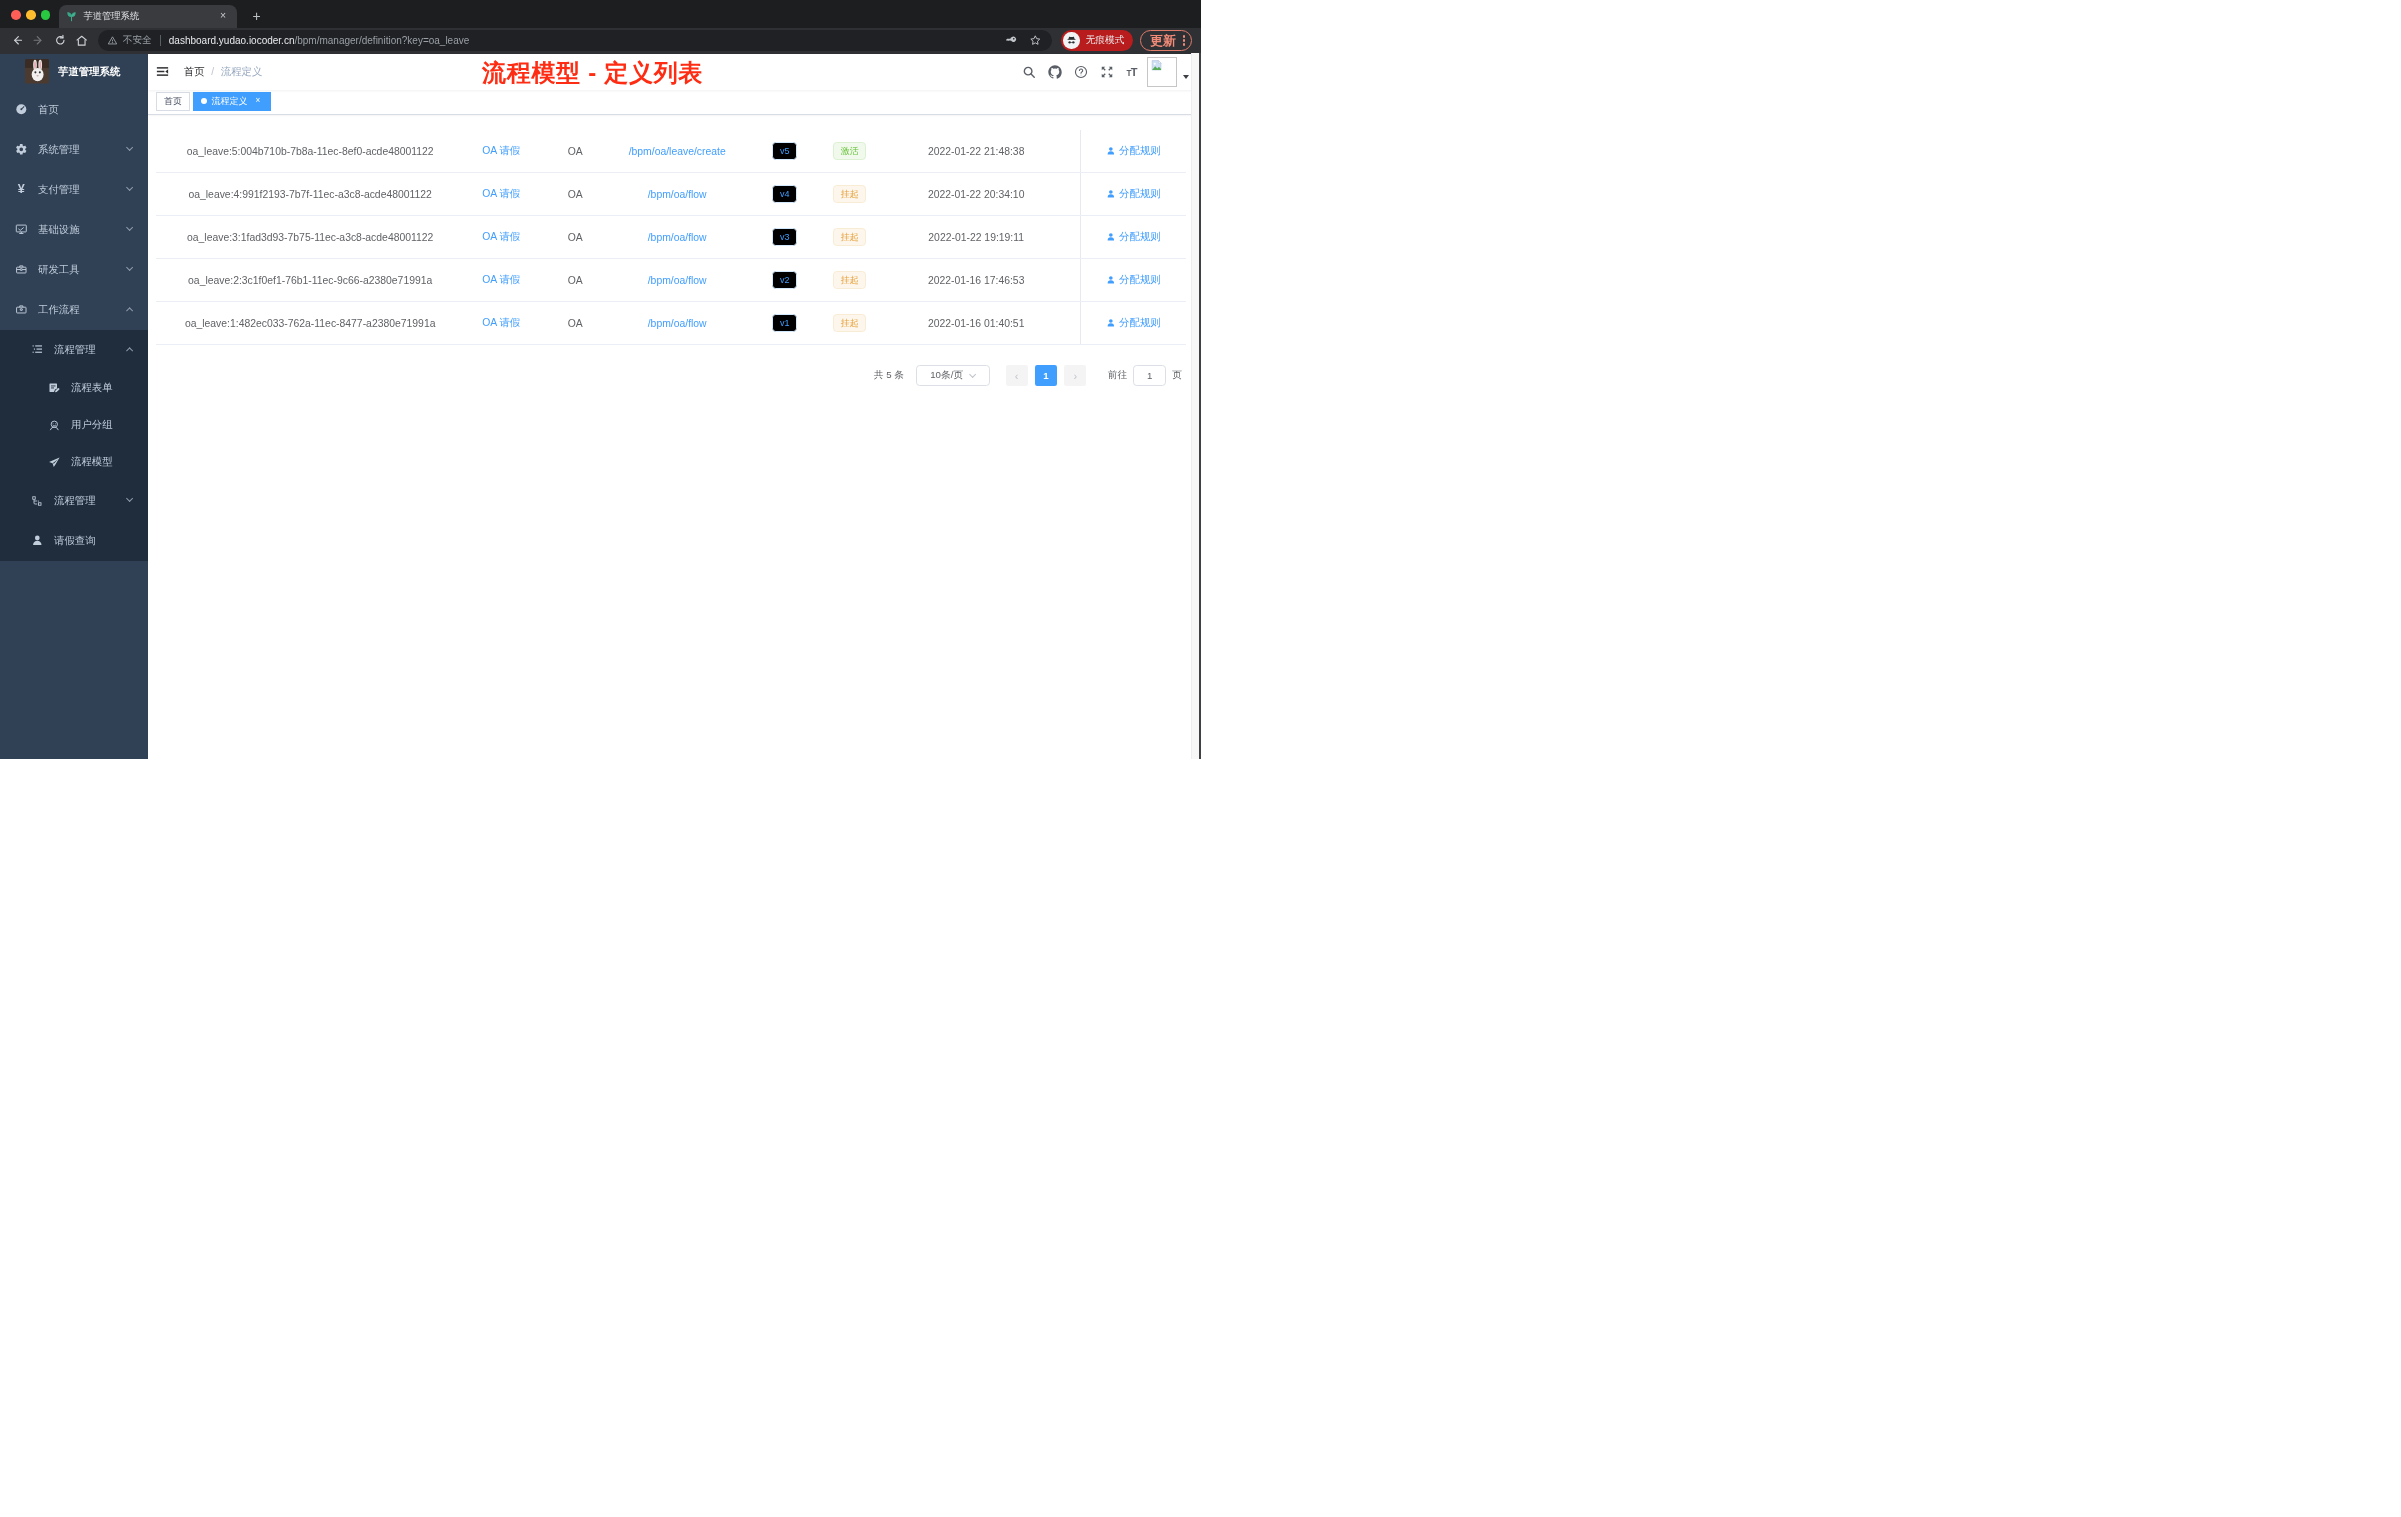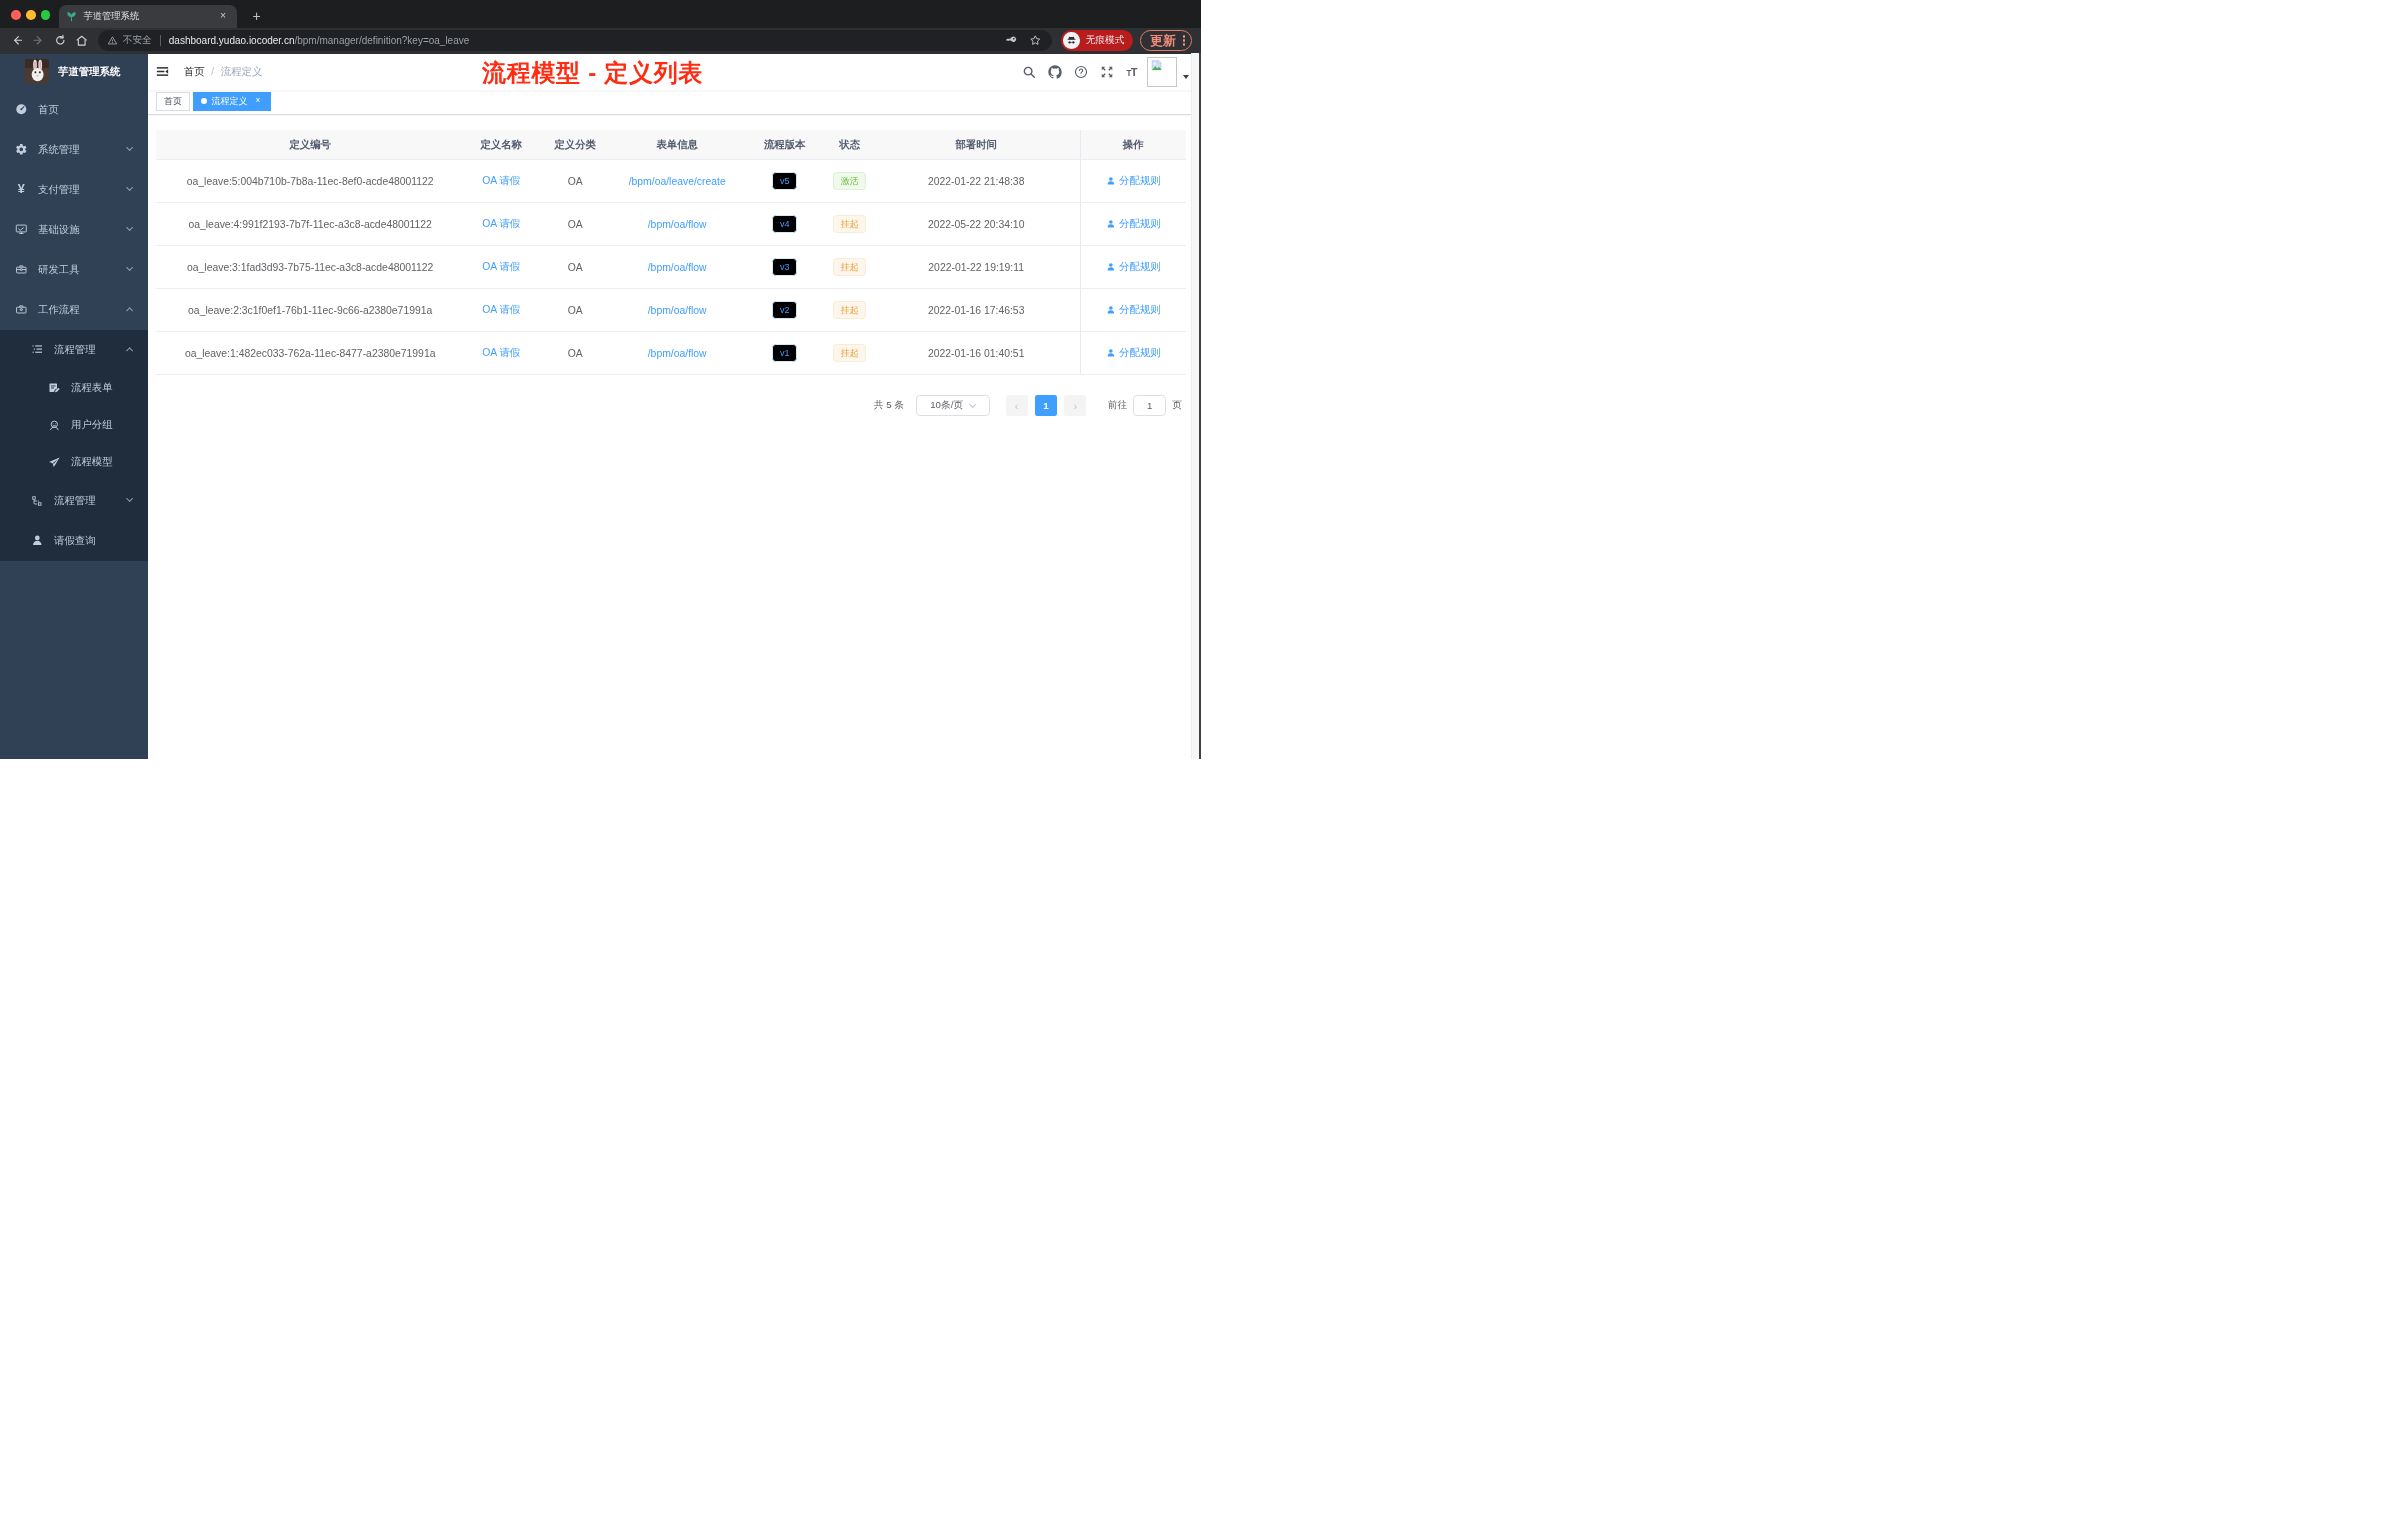--- a/index.html
+++ b/index.html
@@ -424,30 +424,20 @@
         </span>
         <span class="tag active">
           <span class="dot"></span>
           <span>流程定义</span>
           <span class="tclose">×</span>
         </span>
       </div>
 
       <div class="app-main">
         <div class="etable">
-          <div class="trow head">
-            <div class="tcell c1">定义编号</div>
-            <div class="tcell c2">定义名称</div>
-            <div class="tcell c3">定义分类</div>
-            <div class="tcell c4">表单信息</div>
-            <div class="tcell c5">流程版本</div>
-            <div class="tcell c6">状态</div>
-            <div class="tcell c7">部署时间</div>
-            <div class="tcell c8">操作</div>
-          </div>
 
           <div class="trow body">
             <div class="tcell c1">oa_leave:5:004b710b-7b8a-11ec-8ef0-acde48001122</div>
             <div class="tcell c2"><span class="link">OA 请假</span></div>
             <div class="tcell c3">OA</div>
             <div class="tcell c4"><span class="link">/bpm/oa/leave/create</span></div>
             <div class="tcell c5"><span class="etag info">v5</span></div>
             <div class="tcell c6"><span class="etag success">激活</span></div>
             <div class="tcell c7">2022-01-22 21:48:38</div>
             <div class="tcell c8">
@@ -461,21 +451,21 @@
               </div>
           </div>
 
           <div class="trow body">
             <div class="tcell c1">oa_leave:4:991f2193-7b7f-11ec-a3c8-acde48001122</div>
             <div class="tcell c2"><span class="link">OA 请假</span></div>
             <div class="tcell c3">OA</div>
             <div class="tcell c4"><span class="link">/bpm/oa/flow</span></div>
             <div class="tcell c5"><span class="etag info">v4</span></div>
             <div class="tcell c6"><span class="etag warning">挂起</span></div>
-            <div class="tcell c7">2022-05-22 20:34:10</div>
+            <div class="tcell c7">2022-01-22 20:34:10</div>
             <div class="tcell c8">
                 <span class="op-link">
                   <svg viewBox="0 0 24 24" width="9.7" height="9.7" fill="#409eff">
                     <circle cx="12" cy="7.5" r="4.5"></circle>
                     <path d="M4 21a8 8 0 0 1 16 0z"></path>
                   </svg>
                   <span>分配规则</span>
                 </span>
               </div>
           </div>

